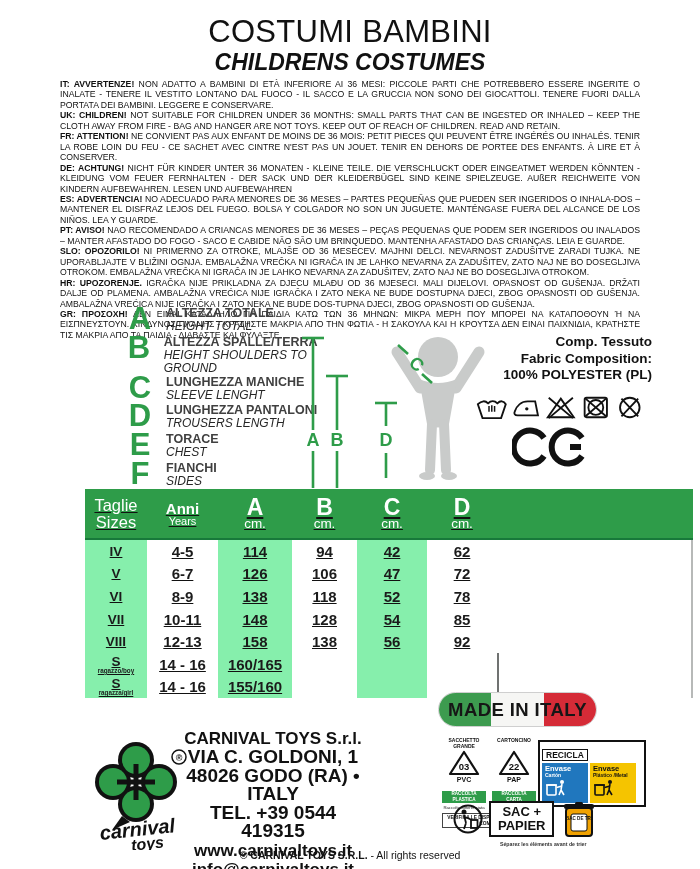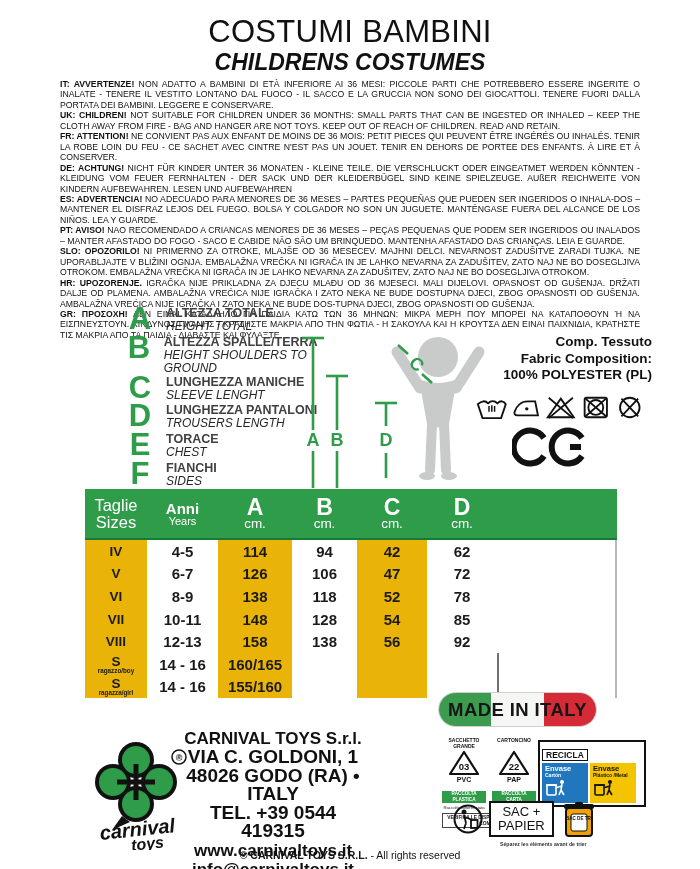--- a/index.html
+++ b/index.html
@@ -21,31 +21,31 @@
   .legend-it { font-size:12.5px; line-height:13px; font-weight:700; color:#404040; }
   .legend-en { font-size:12px; line-height:13px; font-style:italic; color:#262626; }
 
   .figure-svg { top:330px; left:298px; }
 
   .fabric { top:334px; left:468px; width:184px; text-align:right; }
   .fabric div { font-size:13.5px; font-weight:800; line-height:16.5px; }
   .care-row { top:393px; left:476px; width:170px; display:flex; gap:3px; }
   .ce-svg { top:426px; left:512px; }
 
-  .size-table { top:489px; left:85px; width:532px; }
+  .size-table { top:489px; left:85px; width:608px;text-decoration:underline; }
   .st-head { display:grid; grid-template-columns:62px 71px 74px 65px 70px 70px 1fr; height:51px; background:#2e9c49; color:#fff; align-items:center; border-bottom:2px solid #17793a; }
   .st-head .hc { text-align:center; }
   .h-taglie { font-size:16.5px; line-height:17px; font-weight:400; }
   .h-anni-1 { font-size:15px; line-height:15px; font-weight:800; }
   .h-anni-2 { font-size:11px; line-height:11px; font-weight:400; }
   .h-letter { font-size:23px; line-height:20px; font-weight:800; }
   .h-cm { font-size:13.5px; line-height:13px; font-weight:400; }
   .st-body { position:relative; display:grid; grid-template-columns:62px 71px 74px 65px 70px 70px 1fr; grid-auto-rows:22.6px; border-right:2px solid #b7b9b8; }
   .cell { display:flex; align-items:center; justify-content:center; font-size:15px; font-weight:600; color:#1b1b1b; }
-  .cell.band { background:#eab308; }
+  .cell.band { background:#86efac; }
   .cell.size { flex-direction:column; font-size:13.5px; font-weight:800; line-height:13px; }
   .cell.size .sub { font-size:6.3px; line-height:6px; font-weight:800; margin-top:0; }
   .srow-edge { position:absolute; left:412px; top:113px; width:2px; height:45px; background:#707271; }
 
   .badge { top:692px; left:438px; width:159px; height:35px; border-radius:17.5px; overflow:hidden; display:flex; border:1px solid #cfcfcf; }
   .badge .stripe { flex:1; }
   .badge .g { background:#3d9b4f; } .badge .w { background:#f6f6f4; } .badge .r { background:#d52b37; }
 
   .logo-svg { top:724px; left:86px; }
   .company { top:729px; left:180px; width:186px; text-align:center; }
@@ -64,21 +64,21 @@
   .recicla { top:740px; left:538px; width:108px; border:2px solid #111; background:#fff; padding:2px; }
   .recicla-title { font-size:8.5px; line-height:10px; font-weight:800; border:1px solid #111; display:inline-block; padding:0 3px; margin-bottom:2px; }
   .recicla-panels { display:flex; gap:2px; }
   .panel { width:46px; height:40px; padding:2px 3px; }
   .panel.blue { background:#2077be; color:#fff; }
   .panel.yellow { background:#f5c400; color:#111; }
   .panel .l1 { font-size:7.5px; line-height:8px; font-weight:800; }
   .panel .l2 { font-size:5px; line-height:5.5px; font-weight:600; }
 
   .sac-row { top:799px; left:452px; display:flex; align-items:center; gap:5px; }
-  .sac-box { border:2px solid #111; padding:2px 7px; text-align:center; font-size:13px; line-height:14px; font-weight:400; background:#fff; }
+  .sac-box { border:2px solid #111; padding:2px 7px; text-align:center; font-size:13px; line-height:14px; font-weight:700; background:#fff; }
   .sac-caption { top:841px; left:500px; width:120px; font-size:5.2px; color:#333; font-weight:600; }
 
   .footer { top:849px; left:0; right:0; text-align:center; font-size:10.5px; color:#141414; }
   .footer .b { font-weight:800; }
 </style>
 </head>
 <body>
 
 <div id="page">
 

